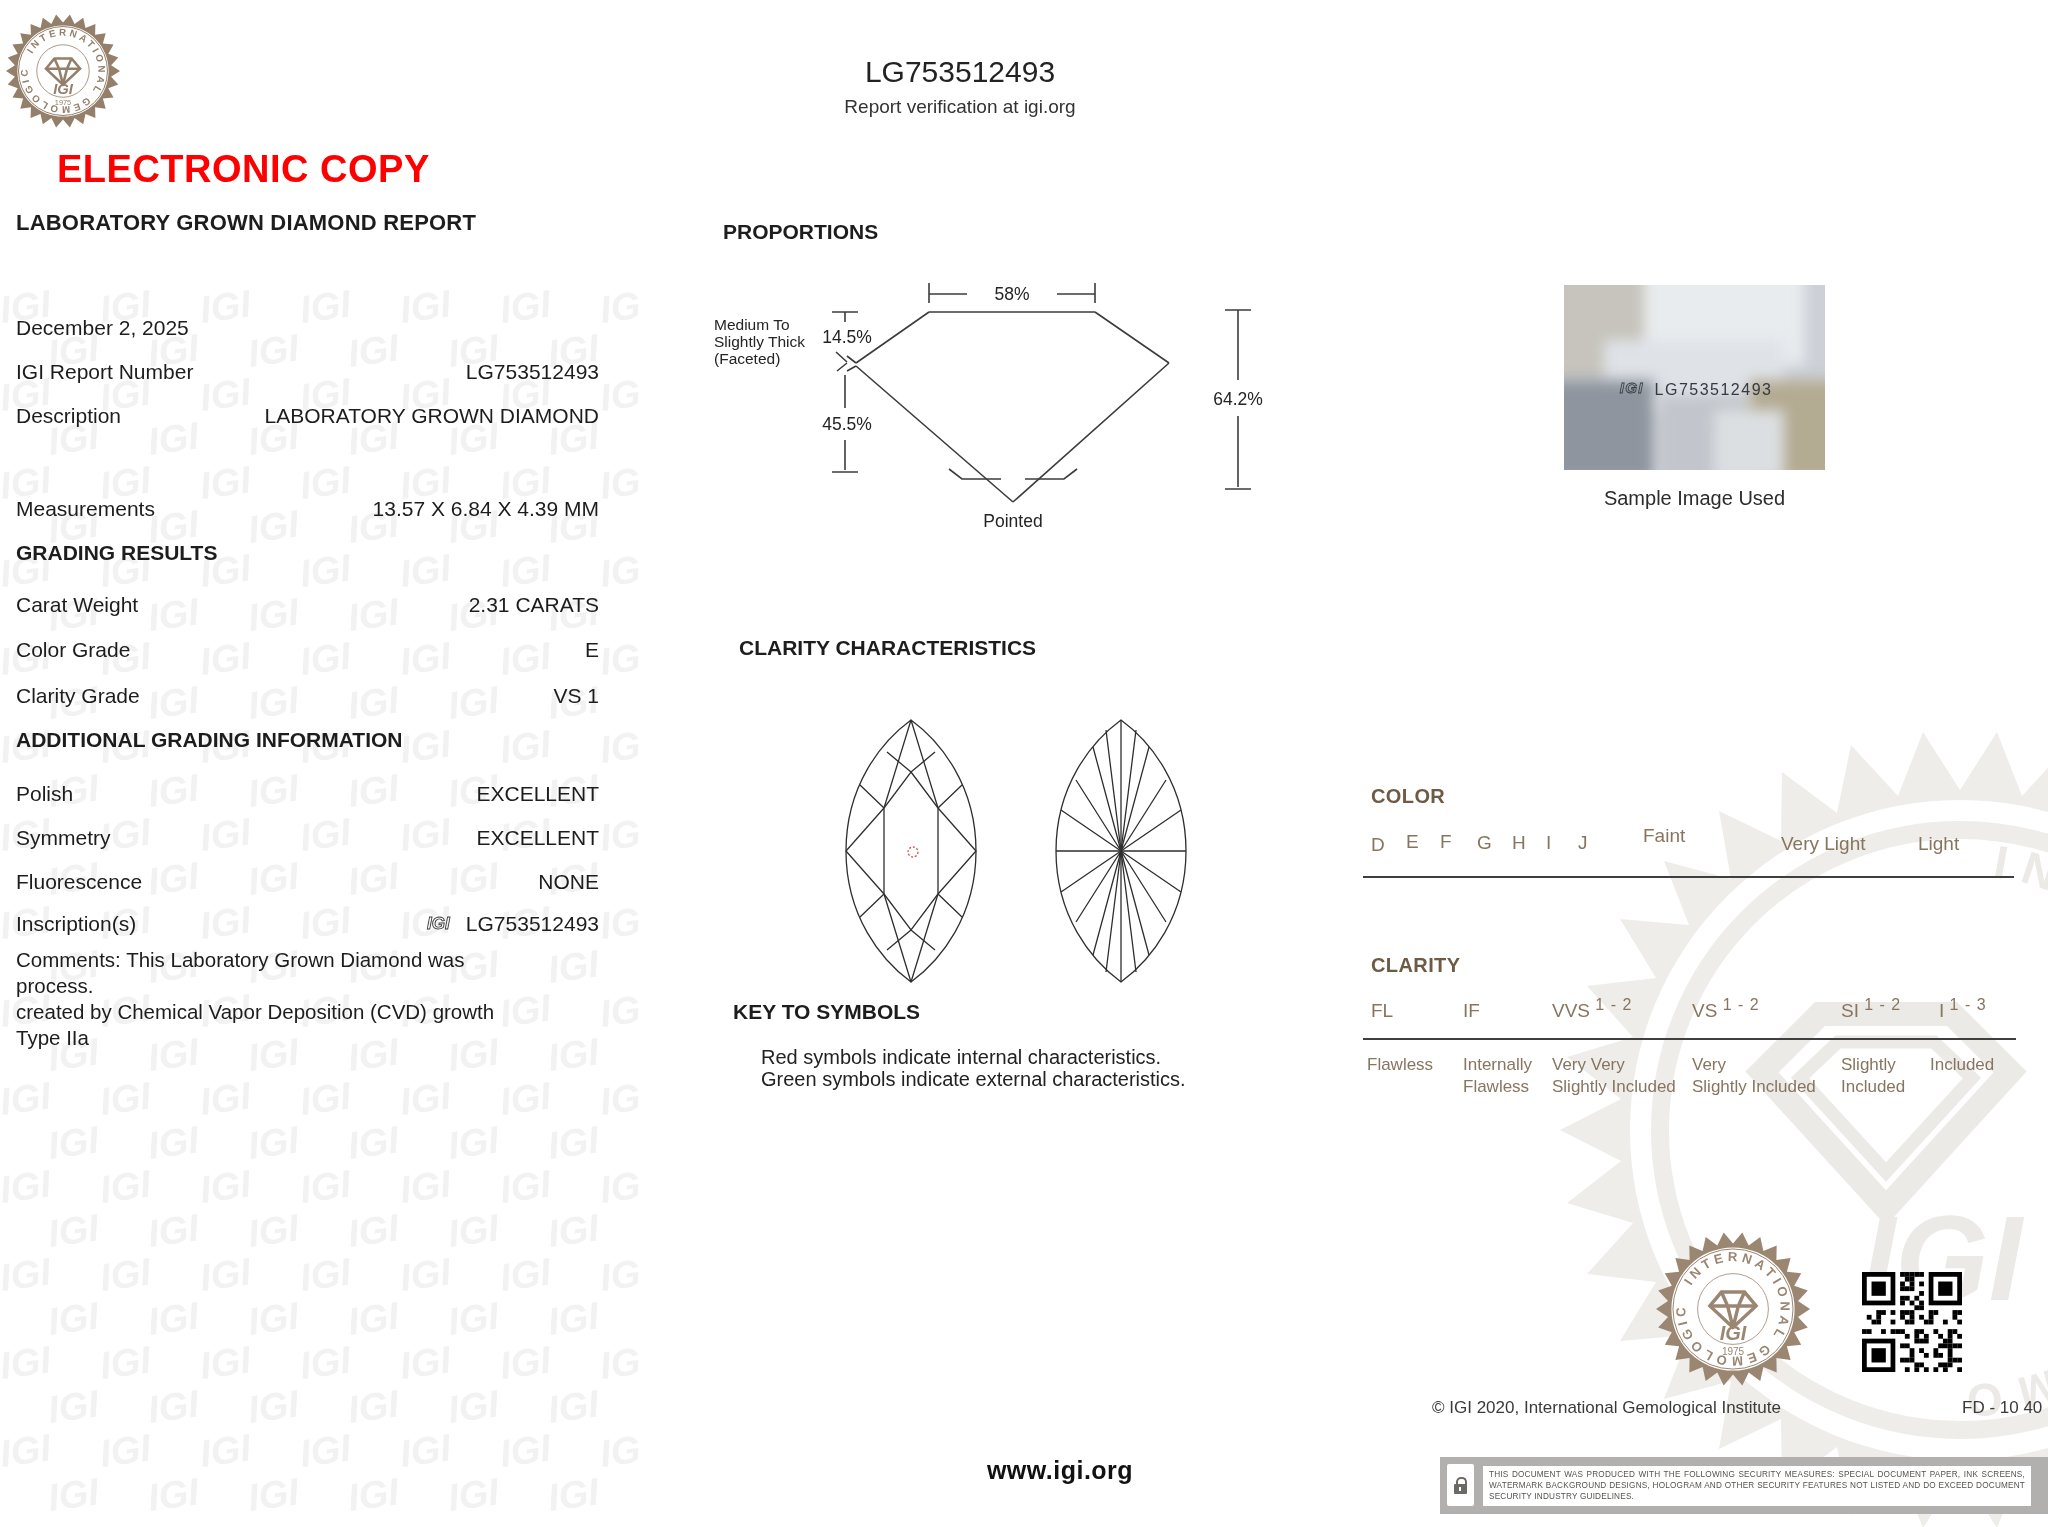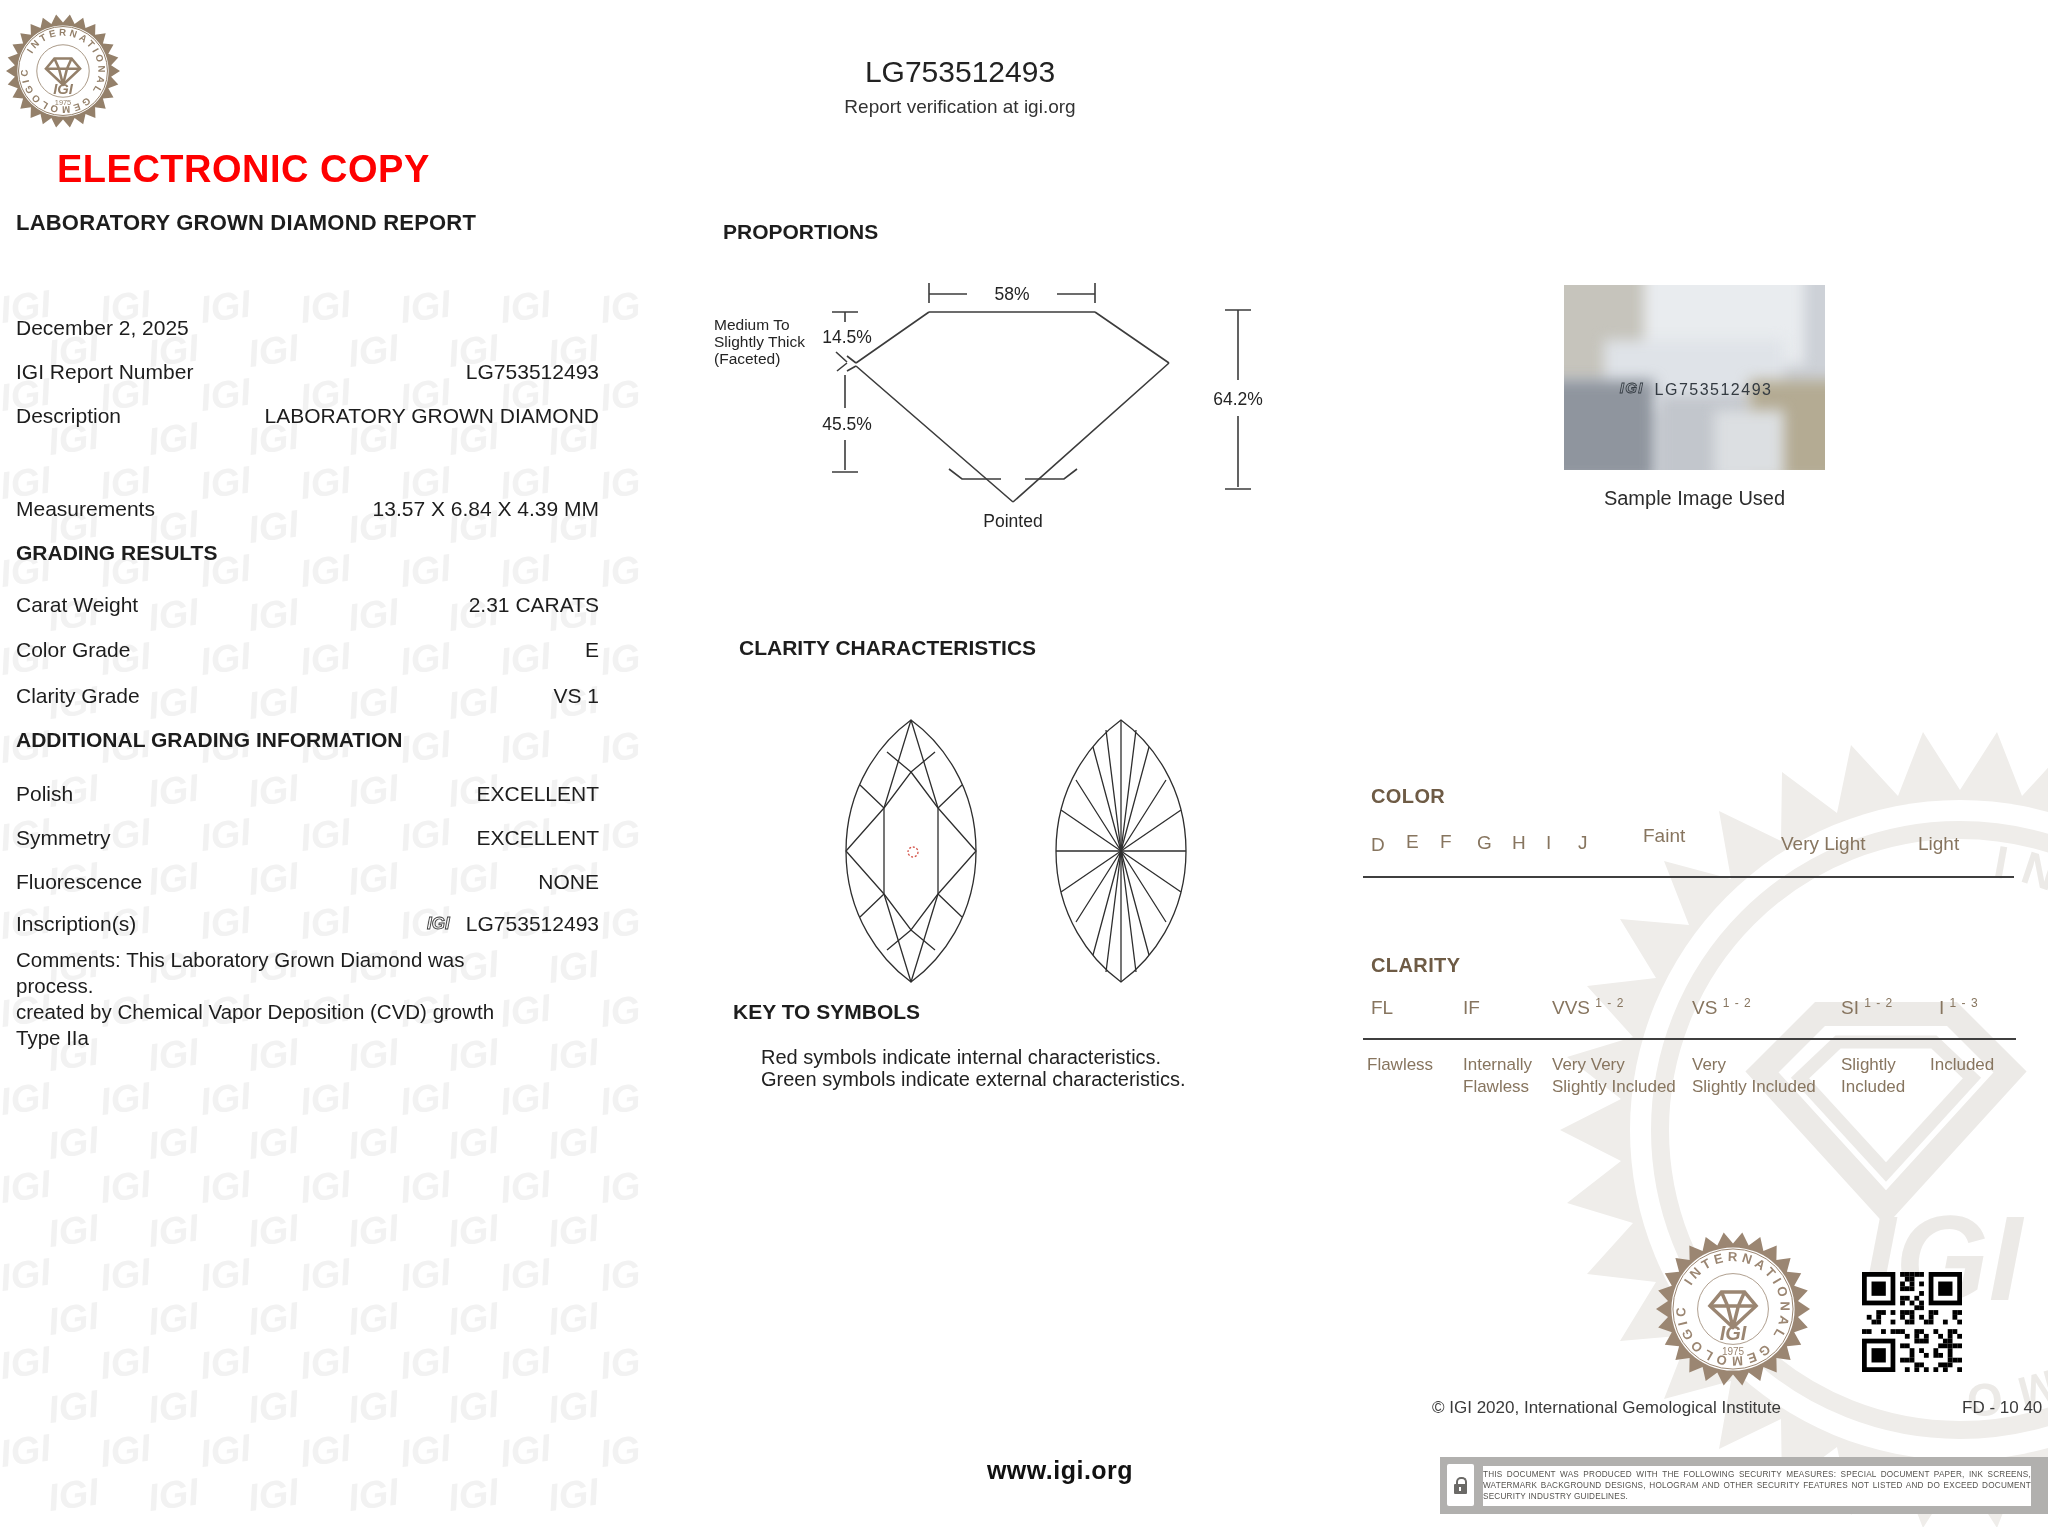--- a/index.html
+++ b/index.html
@@ -20,29 +20,29 @@
   .comments{left:16px;width:500px;font-size:20.5px;line-height:26px}
   .igi-mark{display:inline-block;vertical-align:-3px;margin-right:6px}
   
   .mid-h{font-size:21px;font-weight:bold}
   .keyline{font-size:20px;line-height:21.5px;color:#222}
   .caption{font-size:20px;color:#2c2c2c;text-align:center}
   
   .brown-h{font-size:20px;font-weight:bold;color:#6e5b45;letter-spacing:.4px}
   .scale-item{position:absolute;font-size:19px;color:#87755f;white-space:nowrap}
   .scale-rule{position:absolute;height:2px;background:#3f3f3f}
-  .grade sup{font-size:12px;letter-spacing:1px}
+  .grade sup{font-size:16px;letter-spacing:1px}
   .glabel{position:absolute;font-size:17px;line-height:22px;color:#87755f;white-space:nowrap}
   
   .copyright{font-size:17px;color:#3a3a3a}
   .formcode{font-size:17px;color:#3a3a3a}
   .website{font-size:25px;font-weight:bold;color:#111;text-align:center;letter-spacing:.5px}
   .secbar{background:#b1b0ae}
   .secbox{position:absolute;left:43px;top:9px;width:548px;height:40px;background:#fff;
-          padding:3px 0;box-sizing:border-box}
+          padding:3px 6px;box-sizing:border-box}
   .sectext{font-size:8.2px;line-height:11px;color:#55534f;letter-spacing:.2px;text-align:justify}
   .lockdoc{position:absolute;left:7px;top:7px;width:27px;height:42px;background:#fff;border-radius:2px;
            display:flex;align-items:center;justify-content:center}
   .lockbody{position:relative;width:13px;height:10px;background:#6b6a67;border-radius:1px;margin-top:7px}
   .lockshackle{position:absolute;left:2px;top:-7px;width:7px;height:7px;border:2px solid #6b6a67;
                border-bottom:none;border-radius:5px 5px 0 0}
   .lockdot{position:absolute;left:5px;top:3px;width:2px;height:4px;background:#fff}
   
   .photo{overflow:hidden;background:#cdd1d7}
   .photo .blob{position:absolute;filter:blur(7px)}

